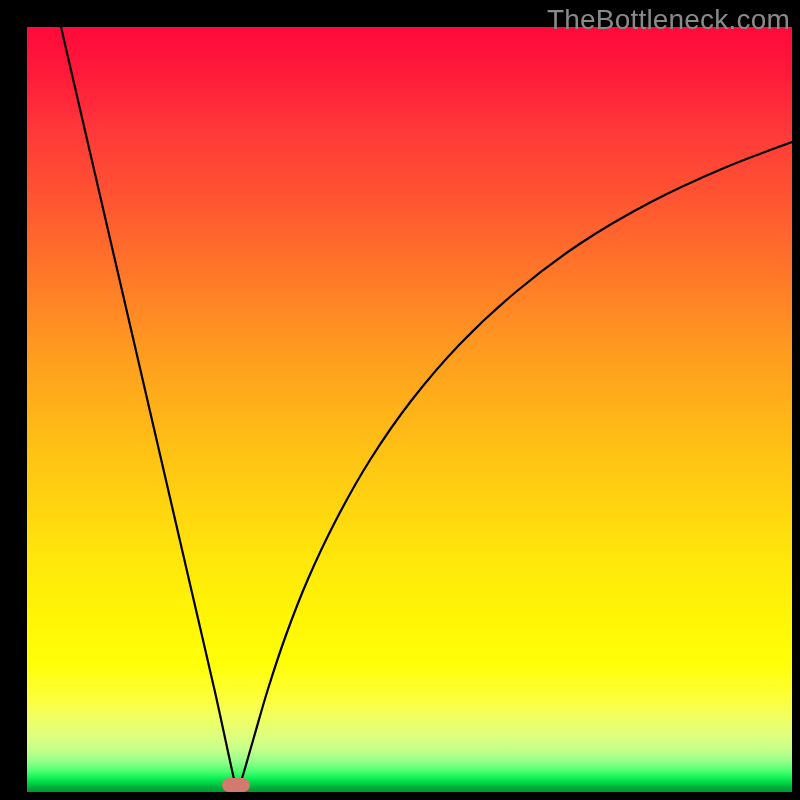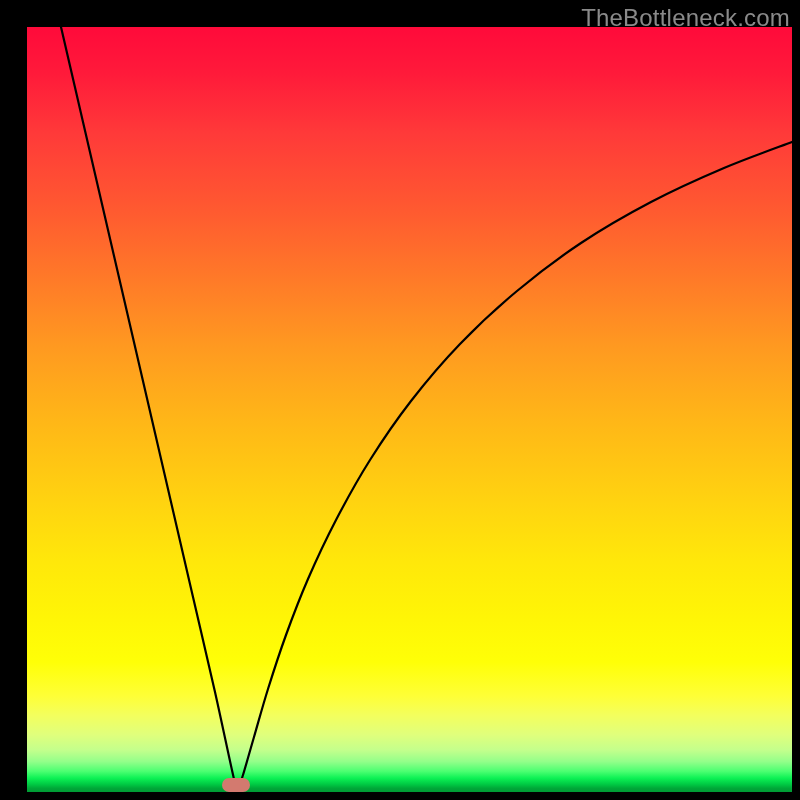--- a/index.html
+++ b/index.html
@@ -47,21 +47,21 @@
       #00c943 99.0%,
       #00a838 99.5%,
       #009a34 100%
     );
   }
   .watermark {
     position: absolute;
     top: 4px;
     right: 10px;
     color: #8a8a8a;
-    font-size: 24px;
+    font-size: 28px;
     font-weight: 400;
     letter-spacing: 0.2px;
     user-select: none;
   }
   svg.curve {
     position: absolute;
     left: 27px;
     top: 27px;
     width: 765px;
     height: 765px;

